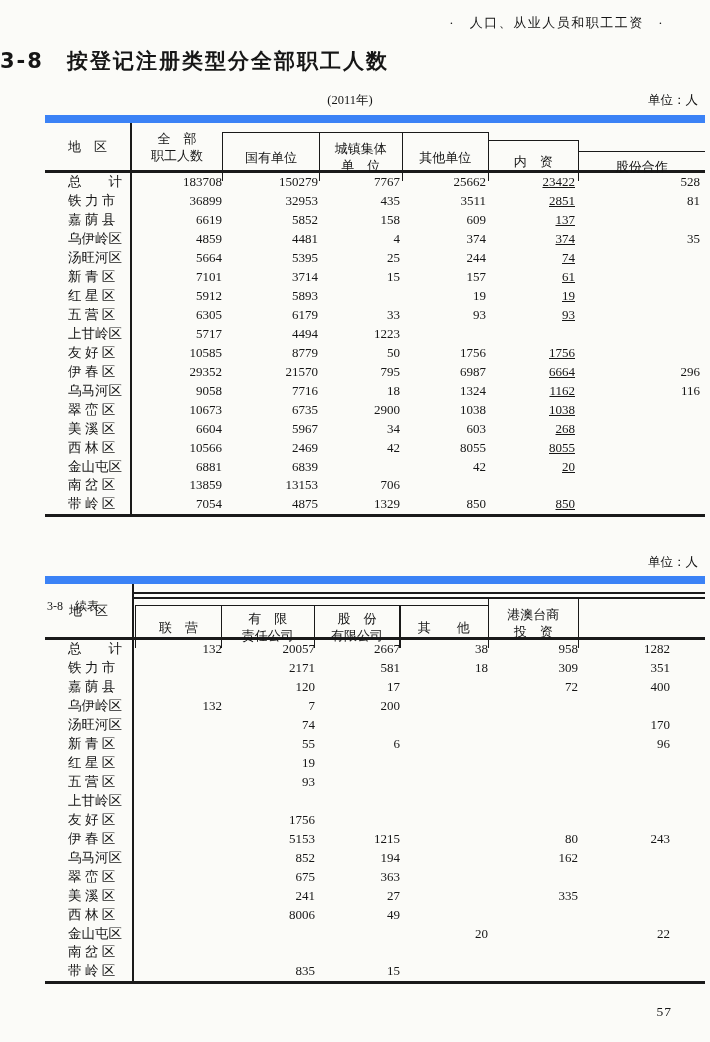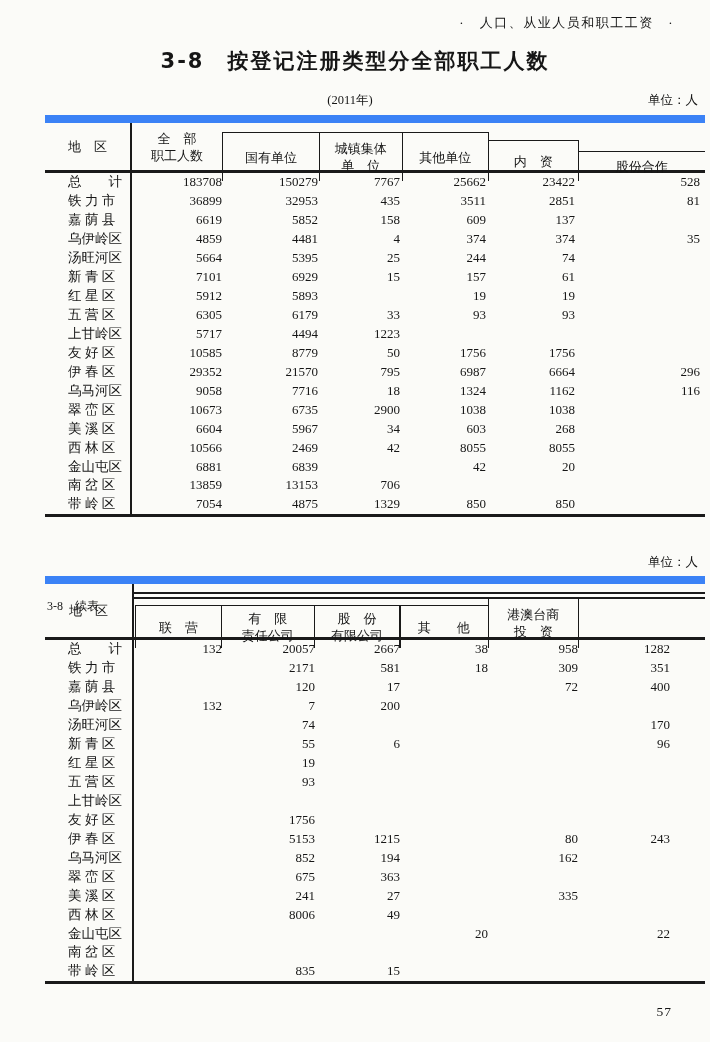--- a/index.html
+++ b/index.html
@@ -2,22 +2,22 @@
 <html><head>
 <meta charset="utf-8">
 <style>
   html,body{margin:0;padding:0;background:#e8e8e6;}
   .page{
     position:relative;width:710px;height:1042px;margin:0 auto;
     background:#fbfbf8;color:#161616;overflow:hidden;
     font-family:"Liberation Serif","DejaVu Serif",serif;
   }
   .abs{position:absolute;}
-  .hdr-right{top:14px;right:36px;font-size:13px;letter-spacing:1.5px;}
-  .title{top:47px;left:0;width:100%;text-align:center;font-size:21px;font-weight:bold;
+  .hdr-right{top:14px;right:46px;font-size:13px;letter-spacing:1.5px;}
+  .title{top:47px;left:0;width:100%;font-size:21px;font-weight:bold;
          letter-spacing:2px;font-family:"DejaVu Sans","Liberation Sans",sans-serif;}
   .year-note{top:92px;left:285px;width:130px;text-align:center;font-size:12.5px;}
   .unit-note{top:92px;right:12px;font-size:12.5px;}
   .cont-label{top:558px;left:47px;font-size:12px;margin-top:40px;}
   .unit-note2{top:554px;right:12px;font-size:12.5px;}
   .pagenum{top:1004px;right:38px;font-size:13.5px;letter-spacing:1px;}
 
   
   .thead{left:45px;width:660px;border-top:8px solid #3b82f6;border-bottom:3px solid #1a1a1a;box-sizing:border-box;}
   .t1head{top:115px;height:58px;}
@@ -35,21 +35,21 @@
   .hbox-open{border-top:1.5px solid #1a1a1a;border-left:1.5px solid #1a1a1a;border-bottom:none;border-right:none;}
 
   
   .rows{position:absolute;inset:0;display:flex;flex-direction:column;}
   .trow{flex:1;display:flex;align-items:center;font-size:13px;}
   .region{flex:0 0 auto;box-sizing:border-box;padding-left:23px;font-size:13.5px;white-space:pre;}
   .t1 .region{width:85px;}
   .t2 .region{width:87px;}
   .num{text-align:right;font-variant-numeric:tabular-nums;}
   .t1 .c0{flex:0 0 92px;text-align:right;} .t1 .c1{flex:0 0 96px;} .t1 .c2{flex:0 0 82px;}
-  .t1 .c3{flex:0 0 86px;} .t1 .c4{flex:0 0 89px;} .t1 .c5{flex:1;padding-right:5px;}
+  .t1 .c3{flex:0 0 86px;} .t1 .c4{flex:0 0 89px;text-decoration:underline;} .t1 .c5{flex:1;padding-right:5px;}
   .t2 .c0{flex:0 0 90px;} .t2 .c1{flex:0 0 93px;} .t2 .c2{flex:0 0 85px;}
   .t2 .c3{flex:0 0 88px;text-align:right;} .t2 .c4{flex:0 0 90px;} .t2 .c5{flex:0 0 92px;}
 </style>
 </head>
 <body>
 
 <div class="page">
 
   <div class="abs hdr-right">·　人口、从业人员和职工工资　·</div>
   <div class="abs title">3-8　按登记注册类型分全部职工人数</div>
@@ -123,21 +123,21 @@
           <span class="num c1">5395</span>
           <span class="num c2">25</span>
           <span class="num c3">244</span>
           <span class="num c4">74</span>
           <span class="num c5"></span>
         </div>
 
         <div class="trow">
           <span class="region">新 青 区</span>
           <span class="num c0">7101</span>
-          <span class="num c1">6929</span>
+          <span class="num c1">3714</span>
           <span class="num c2">15</span>
           <span class="num c3">157</span>
           <span class="num c4">61</span>
           <span class="num c5"></span>
         </div>
 
         <div class="trow">
           <span class="region">红 星 区</span>
           <span class="num c0">5912</span>
           <span class="num c1">5893</span>

